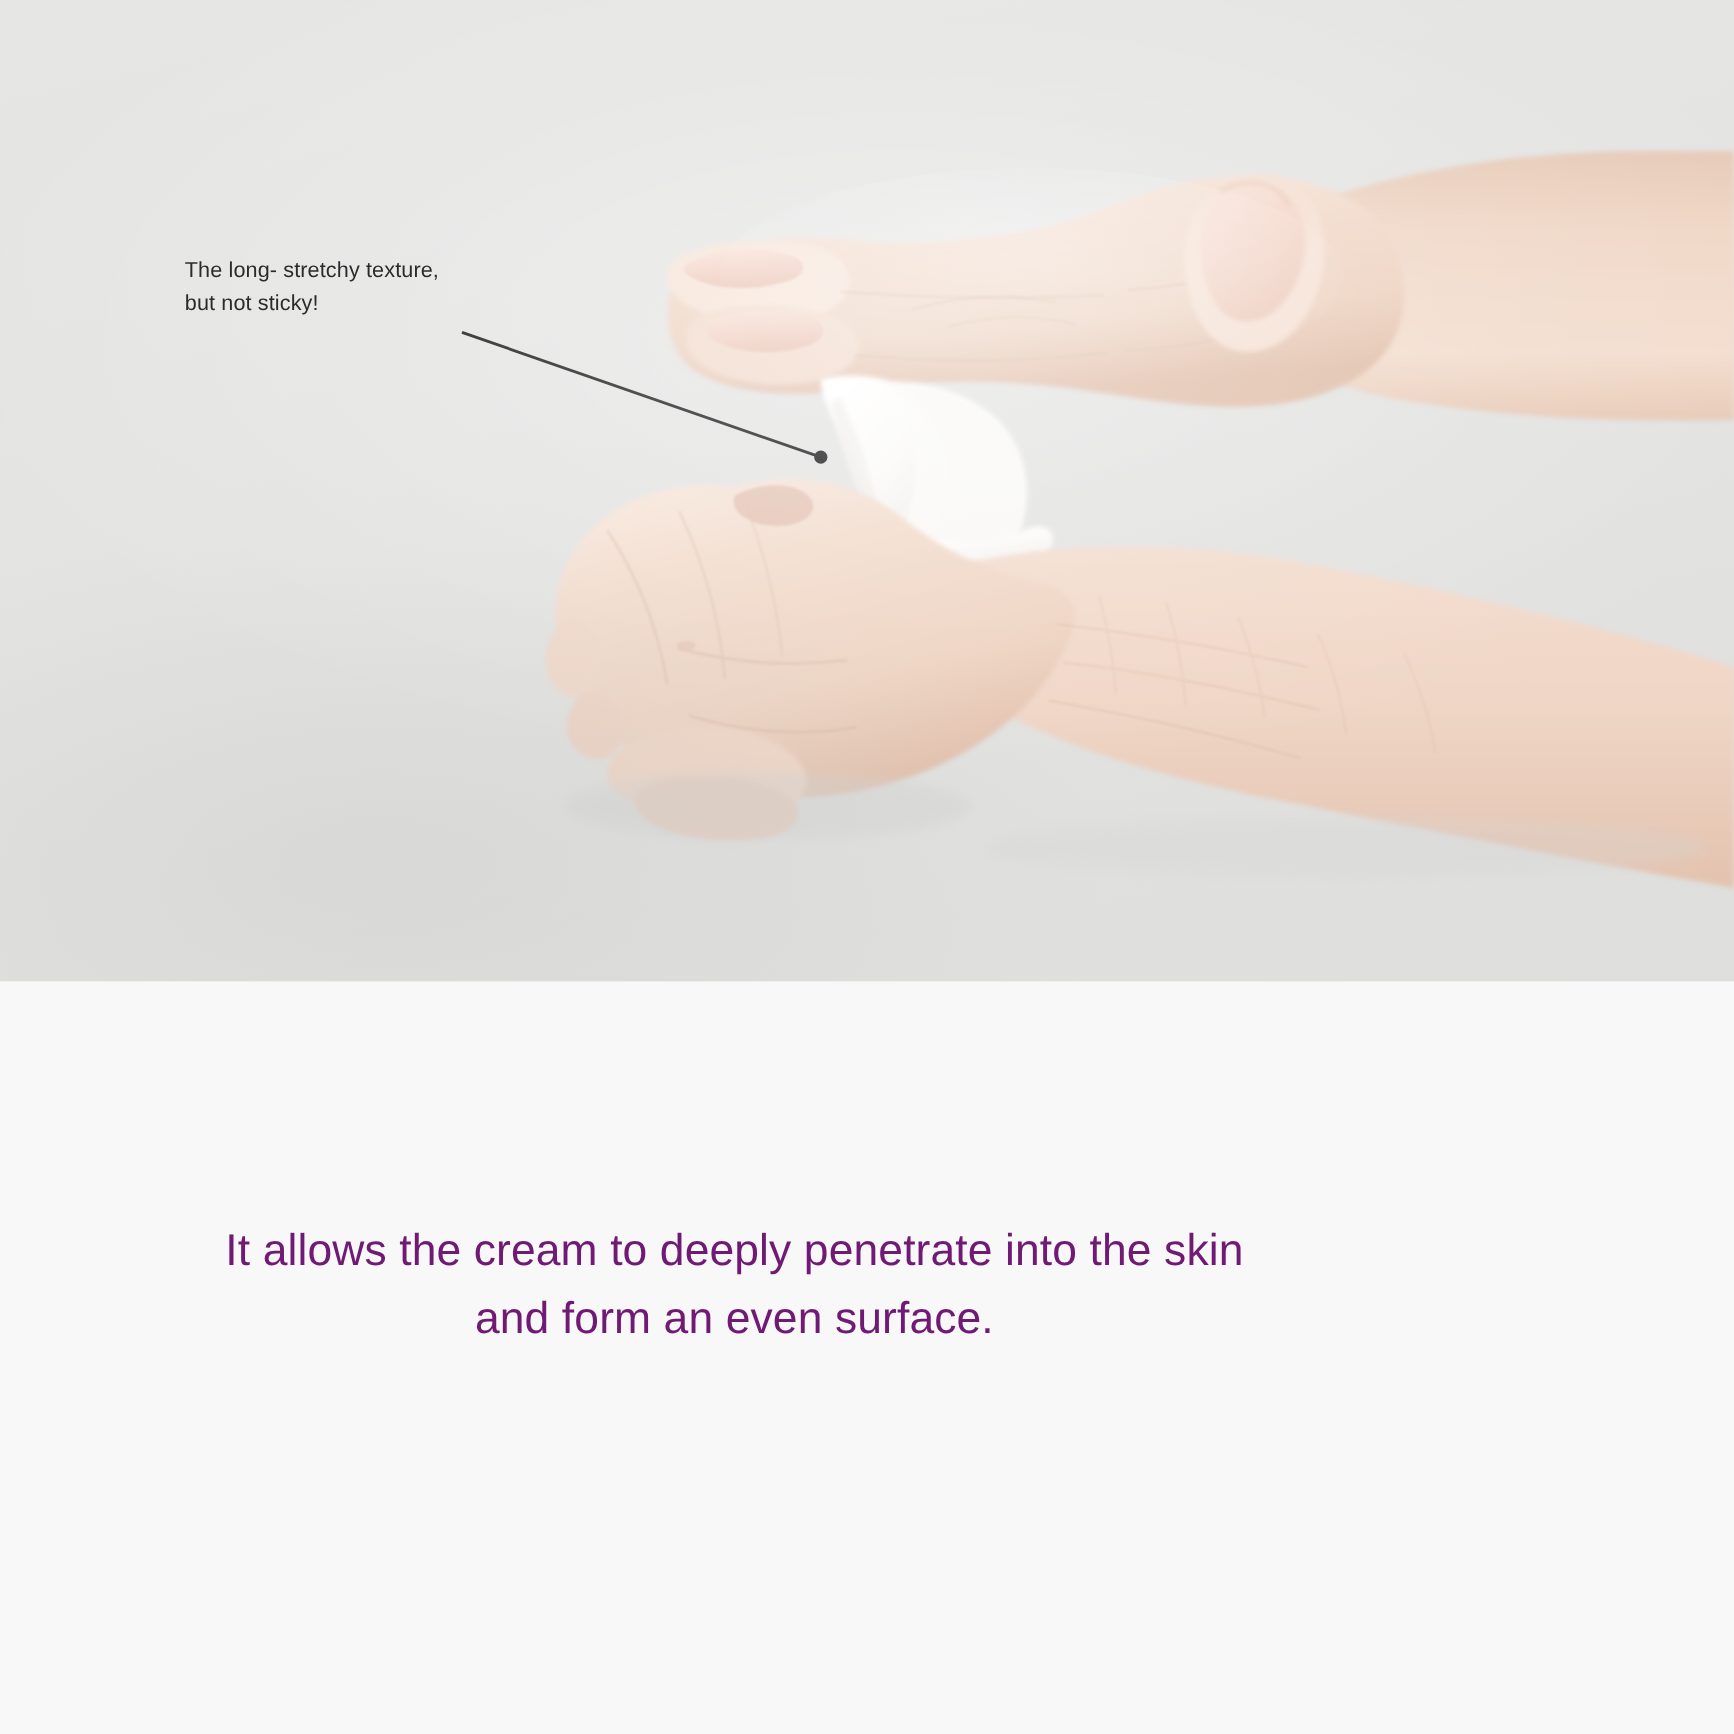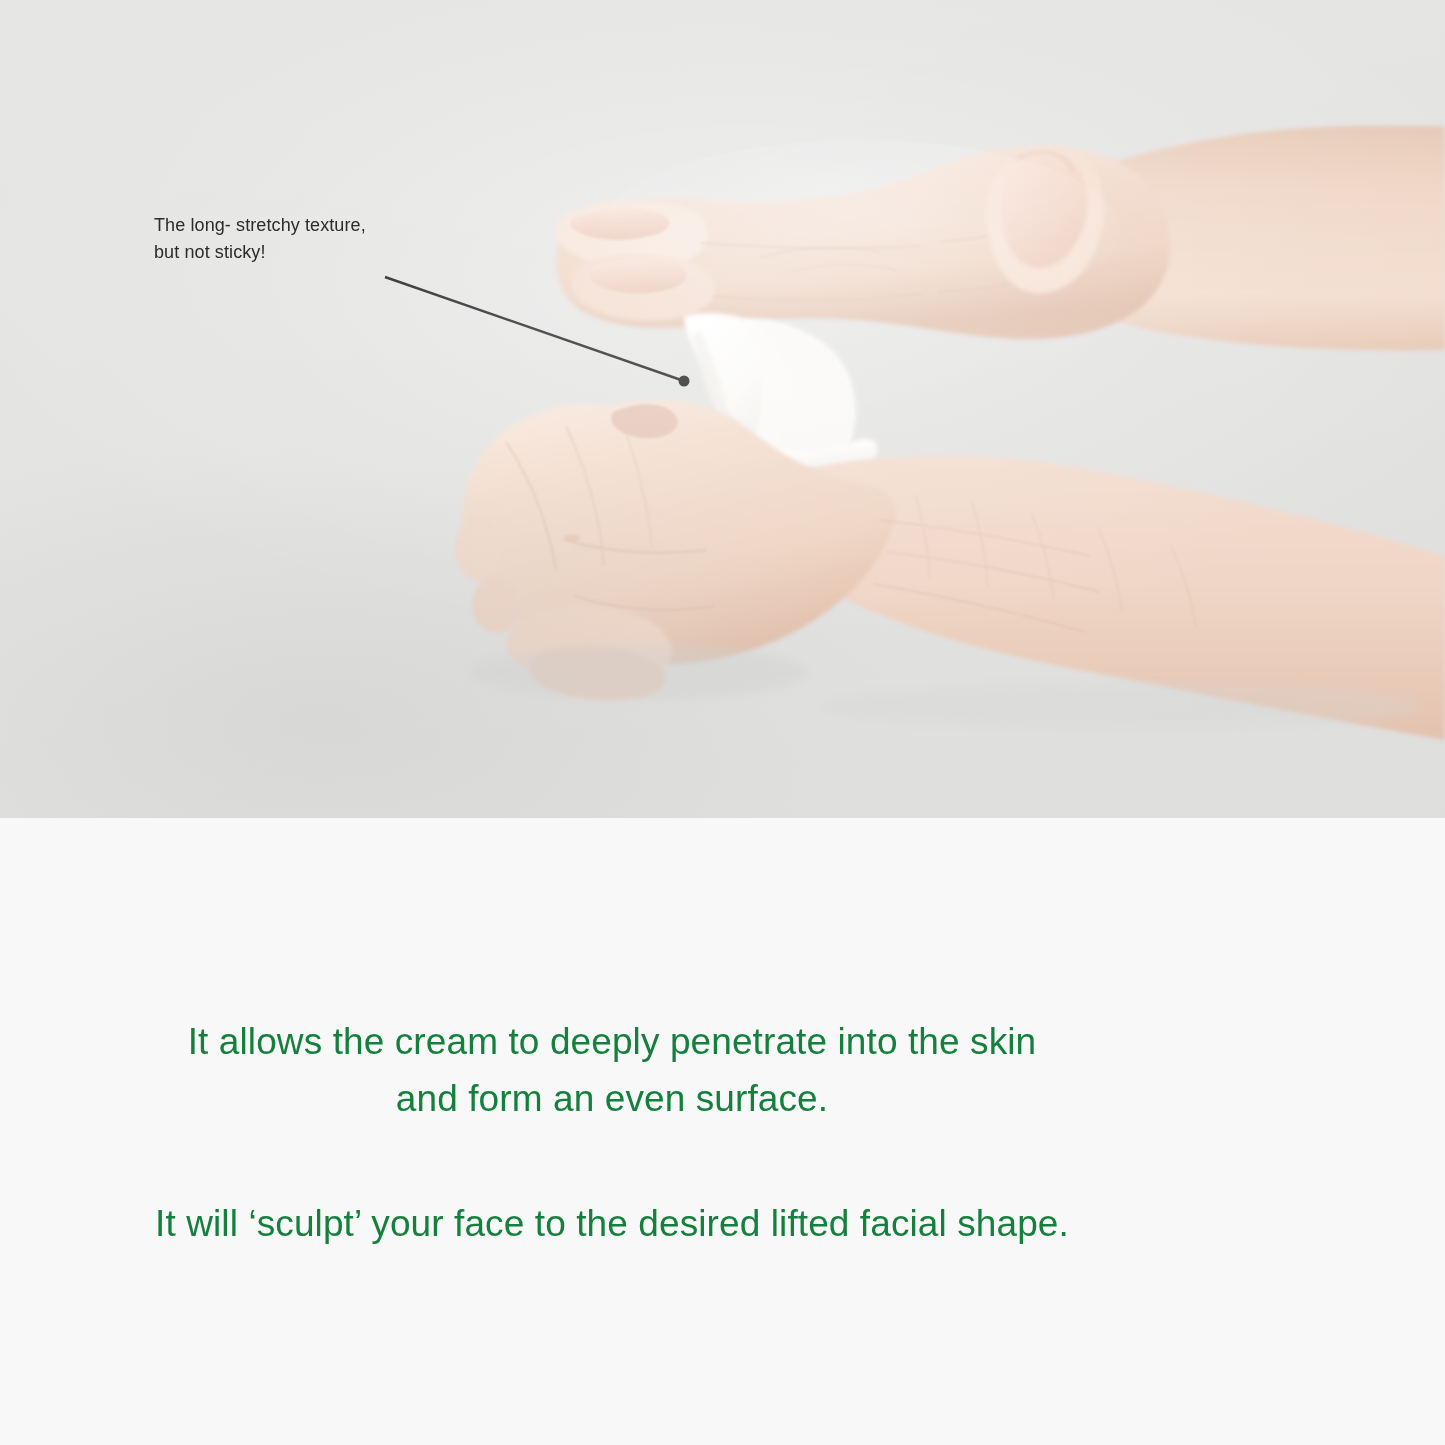--- a/index.html
+++ b/index.html
@@ -63,21 +63,21 @@
     top: 818px;
     width: 1445px;
     height: 627px;
     background: #f8f8f8;
   }
   .para {
     position: absolute;
     left: 0;
     width: 1224px;
     text-align: center;
-    color: #15803d;
+    color: #701a75;
     font-size: 37px;
     line-height: 1.54;
     letter-spacing: 0.1px;
     white-space: pre-line;
   }
   .para-1 { top: 196px; }
   .para-2 { top: 378px; }
 </style>
 </head>
 <body>
@@ -318,16 +318,15 @@
 
     <div class="photo-vignette"></div>
 
     <div class="caption">The long- stretchy texture,
 but not sticky!</div>
   </div>
 
   <div class="bottom-section">
     <div class="para para-1">It allows the cream to deeply penetrate into the skin
 and form an even surface.</div>
-    <div class="para para-2">It will ‘sculpt’ your face to the desired lifted facial shape.</div>
   </div>
 
 </div>
 
 </body></html>

